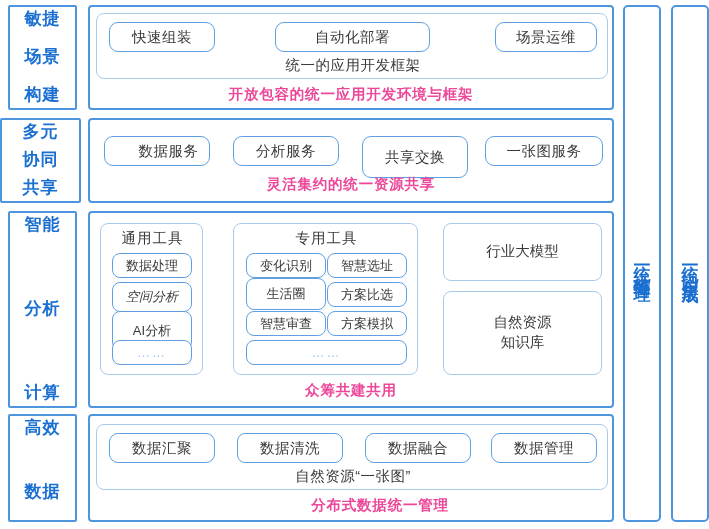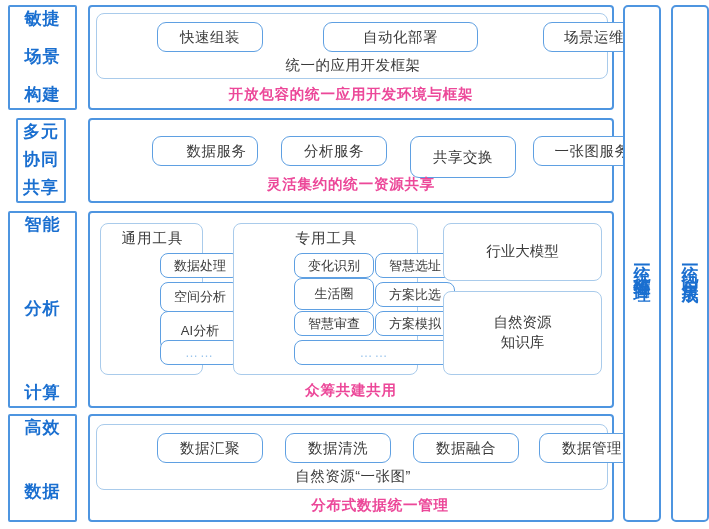--- a/index.html
+++ b/index.html
@@ -39,21 +39,20 @@
     border: 1.5px solid #5fa0e2;
     border-radius: 9px;
     background: #ffffff;
     display: flex;
     align-items: center;
     justify-content: center;
     color: #3a3a3a;
     font-size: 14.5px;
     white-space: nowrap;
     letter-spacing: .5px;
-    margin-left: 48px;
   }
   .pill.small {
     font-size: 13px;
     border-radius: 8px;
     letter-spacing: 0;
   }
   .pill.ellipsis {
     color: #9dc6ec;
     letter-spacing: 2px;
     font-size: 13px;
@@ -156,21 +155,21 @@
       <div class="pill" style="left:398px; top:8px; width:102px; height:30px;">
         <span>场景运维</span>
       </div>
 
       <div class="caption-gray" style="left:0; top:42px; width:512px;">统一的应用开发框架</div>
     </div>
 
     <div class="caption-blue" style="left:0; top:78px; width:522px;">开放包容的统一应用开发环境与框架</div>
   </div>
 
-  <div class="stage-label" style="left:16px; top:118px; width:50px; height:85px;">
+  <div class="stage-label" style="left:0; top:118px; width:81px; height:85px;">
       <div>多元</div>
       <div>协同</div>
       <div>共享</div>
     </div>
 
   <div class="box" style="left:88px; top:118px; width:526px; height:85px;">
 
     <div class="pill" style="left:14px; top:16px; width:106px; height:30px;padding-left:23px;">
       <span>数据服务</span>
     </div>
@@ -194,21 +193,21 @@
     </div>
 
   <div class="box" style="left:88px; top:211px; width:526px; height:197px;">
 
     <div class="inner-box" style="left:10px; top:10px; width:103px; height:152px;">
       <div class="group-title" style="left:0; top:5px; width:103px;">通用工具</div>
 
       <div class="pill small" style="left:11px; top:29px; width:80px; height:25px;">
         <span>数据处理</span>
       </div>
-      <div class="pill small" style="left:11px; top:58px; width:80px; height:30px;">
+      <div class="pill small" style="left:11px; top:58px; width:80px; height:30px;font-style:italic;">
         <span>空间分析</span>
       </div>
       <div class="pill small" style="left:11px; top:87px; width:80px; height:39px;">
         <span>AI分析</span>
       </div>
       <div class="pill small ellipsis" style="left:11px; top:116px; width:80px; height:25px;">
         <span>……</span>
       </div>
     </div>
 
@@ -258,21 +257,21 @@
       <div>治理</div>
     </div>
 
   <div class="box" style="left:88px; top:414px; width:526px; height:108px;">
 
     <div class="inner-box" style="left:6px; top:8px; width:512px; height:66px;">
 
       <div class="pill" style="left:12px; top:8px; width:106px; height:30px;">
         <span>数据汇聚</span>
       </div>
-      <div class="pill" style="left:140px; top:8px; width:106px; height:30px;">
+      <div class="pill" style="left:140px; top:8px; width:106px; height:30px;border-radius:8px;">
         <span>数据清洗</span>
       </div>
       <div class="pill" style="left:268px; top:8px; width:106px; height:30px;">
         <span>数据融合</span>
       </div>
       <div class="pill" style="left:394px; top:8px; width:106px; height:30px;">
         <span>数据管理</span>
       </div>
 
       <div class="caption-gray" style="left:0; top:42px; width:512px;">自然资源“一张图”</div>

